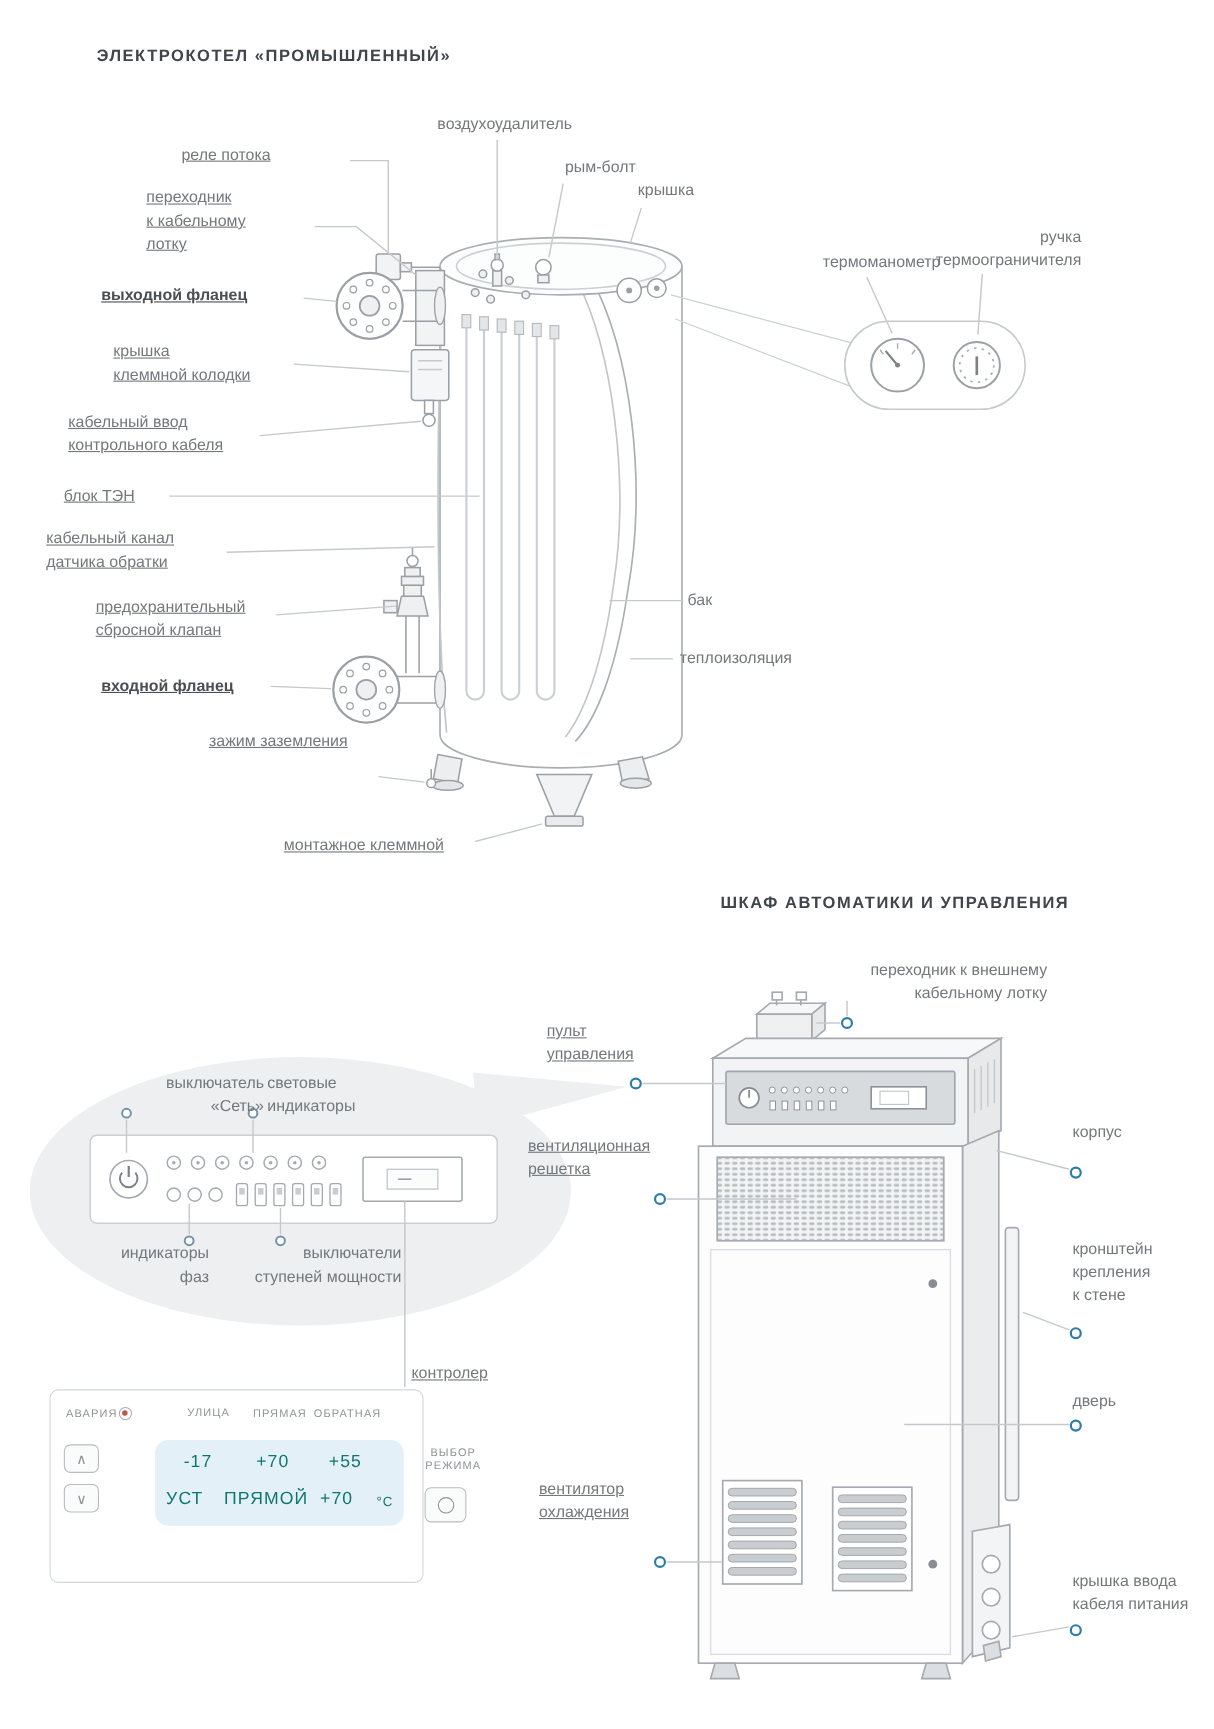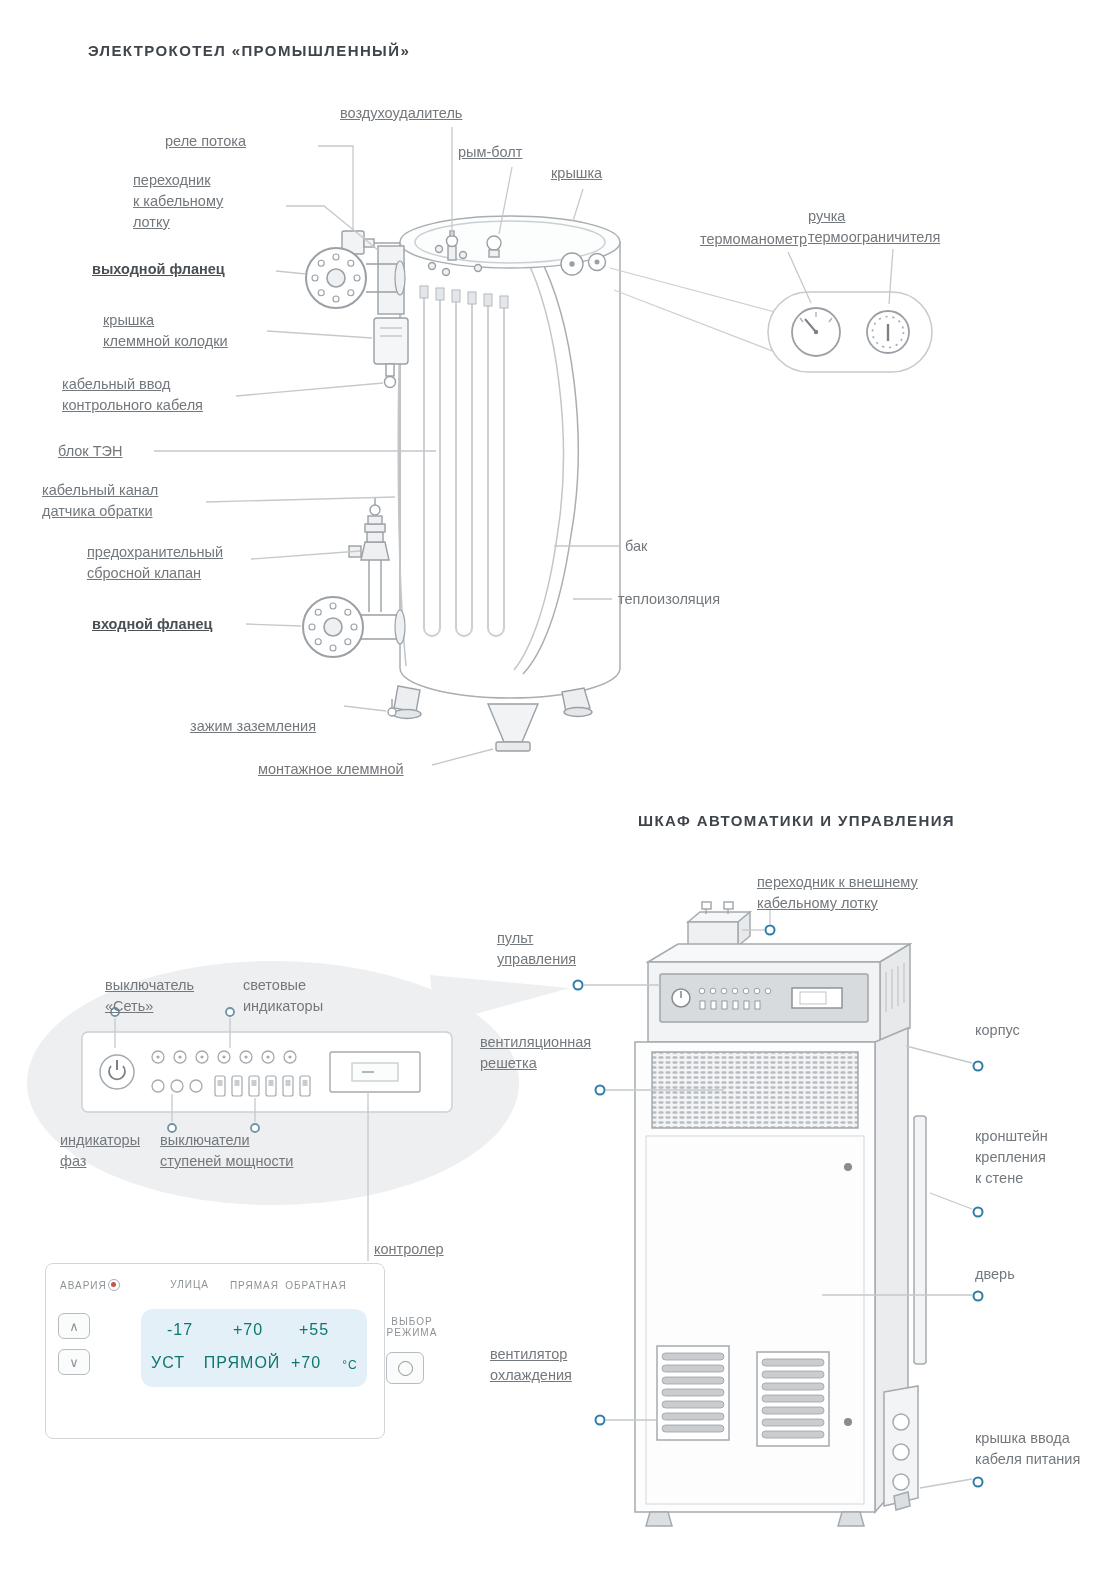--- a/index.html
+++ b/index.html
@@ -3,21 +3,21 @@
 <meta charset="utf-8">
 <style>
   * { margin:0; padding:0; box-sizing:border-box; }
   html,body { background:#ffffff; }
   body { font-family:"Liberation Sans", sans-serif; }
   .canvas { position:relative; width:1104px; height:1572px; background:#fff; overflow:hidden; }
   .art { position:absolute; left:0; top:0; }
   .title { position:absolute; font-size:15px; font-weight:bold; letter-spacing:1.4px; color:#3f454a; white-space:pre-line; }
   .lbl { position:absolute; font-size:14.5px; line-height:21px; color:#73787d; white-space:pre-line; }
   .lbl.r { text-align:left;text-decoration:underline; }
-  .lbl.c { text-align:left;text-decoration:underline; }
+  .lbl.c { text-align:right; }
   .lbl.b { color:#4a4f54; font-weight:bold; }
   .small { font-size:10px; letter-spacing:1px; color:#8d9397; white-space:pre-line; }
   .controller { position:absolute; left:45px; top:1263px; width:340px; height:176px; background:#fff; border:1.5px solid #d2d6d9; border-radius:8px; }
   .controller > div { position:absolute; }
   .led { width:12px; height:12px; border:1.5px solid #a9aeb3; border-radius:50%; }
   .led::after { content:""; position:absolute; left:2.2px; top:2.2px; width:5px; height:5px; background:#c3534c; border-radius:50%; }
   .ctl-btn { width:32px; height:26px; border:1.5px solid #b7bcc1; border-radius:6px; background:#fafbfb; color:#8d9398;
              display:flex; align-items:center; justify-content:center; font-size:13px; }
   .mode-btn { width:38px; height:32px; border:1.5px solid #b7bcc1; border-radius:6px; background:#fafbfb;
               display:flex; align-items:center; justify-content:center; }
@@ -335,41 +335,41 @@
     <g stroke="#6f93a7" stroke-width="1.8">
       <circle cx="115" cy="1012" r="4"></circle>
       <circle cx="230" cy="1012" r="4"></circle>
       <circle cx="172" cy="1128" r="4"></circle>
       <circle cx="255" cy="1128" r="4"></circle>
     </g>
   </g>
 </svg>
 
 <div class="title" style="left:88px;top:42px">ЭЛЕКТРОКОТЕЛ «ПРОМЫШЛЕННЫЙ»</div>
-<div class="title" style="left:638px;top:812px">ШКАФ АВТОМАТИКИ И УПРАВЛЕНИЯ</div>
+<div class="title" style="left:655px;top:812px">ШКАФ АВТОМАТИКИ И УПРАВЛЕНИЯ</div>
 
 <div class="lbl c" style="left:340px;top:103px;width:180px">воздухоудалитель</div>
 <div class="lbl r" style="left:165px;top:131px;width:150px">реле потока</div>
 <div class="lbl r" style="left:133px;top:170px;width:150px">переходник
 к кабельному
 лотку</div>
 <div class="lbl c" style="left:458px;top:142px;width:120px">рым-болт</div>
 <div class="lbl c" style="left:551px;top:163px;width:80px">крышка</div>
 <div class="lbl r b" style="left:92px;top:259px;width:180px">выходной фланец</div>
 <div class="lbl r" style="left:103px;top:310px;width:160px">крышка
 клеммной колодки</div>
 <div class="lbl r" style="left:62px;top:374px;width:170px">кабельный ввод
 контрольного кабеля</div>
 <div class="lbl r" style="left:58px;top:441px;width:92px">блок ТЭН</div>
 <div class="lbl r" style="left:42px;top:480px;width:160px">кабельный канал
 датчика обратки</div>
 <div class="lbl r" style="left:87px;top:542px;width:160px">предохранительный
 сбросной клапан</div>
 <div class="lbl r b" style="left:92px;top:614px;width:150px">входной фланец</div>
-<div class="lbl r" style="left:190px;top:716px;width:150px">зажим заземления</div>
+<div class="lbl r" style="left:190px;top:664px;width:150px">зажим заземления</div>
 <div class="lbl r" style="left:258px;top:759px;width:170px">монтажное клеммной</div>
 <div class="lbl" style="left:625px;top:536px;width:70px">бак</div>
 <div class="lbl" style="left:618px;top:589px;width:130px">теплоизоляция</div>
 <div class="lbl c" style="left:700px;top:229px;width:155px">термоманометр</div>
 <div class="lbl c" style="left:757px;top:872px;width:195px">переходник к внешнему
 кабельному лотку</div>
 
 <div class="lbl c" style="left:808px;top:206px;width:175px">ручка
 термоограничителя</div>
 <div class="lbl r" style="left:497px;top:928px;width:130px">пульт

